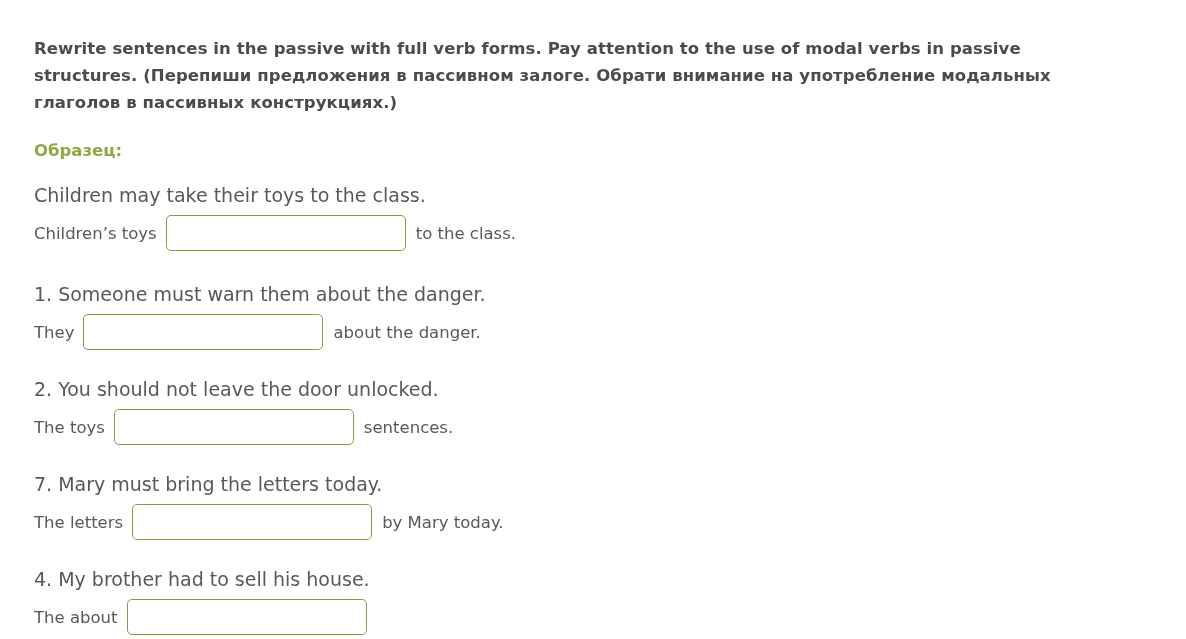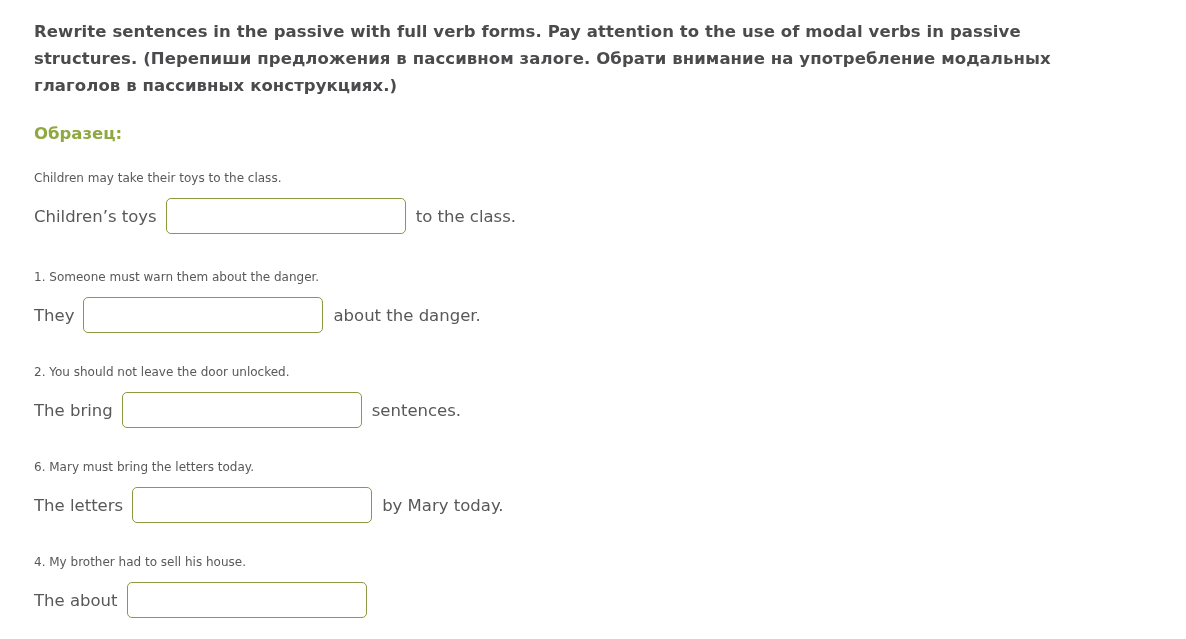--- a/index.html
+++ b/index.html
@@ -9,21 +9,21 @@
     background: #ffffff;
   }
   body {
     width: 1186px;
     height: 639px;
     overflow: hidden;
     font-family: "DejaVu Sans", "Liberation Sans", sans-serif;
     -webkit-font-smoothing: antialiased;
   }
   .page {
-    padding: 18px 34px 0 34px;
+    padding: 35px 34px 0 34px;
     box-sizing: border-box;
     width: 1186px;
   }
   .task-heading {
     font-size: 16.5px;
     font-weight: bold;
     color: #4b4b4d;
     line-height: 27px;
     letter-spacing: 0.005em;
     max-width: 1085px;
@@ -36,21 +36,21 @@
     line-height: 26px;
     margin: 0 0 18px 0;
   }
   .block {
     margin-bottom: 26px;
   }
   .block.sample-block {
     margin-bottom: 30px;
   }
   .prompt-line {
-    font-size: 12px;
+    font-size: 19px;
     font-weight: normal;
     color: #58585a;
     line-height: 27px;
     margin: 0 0 6px 0;
     white-space: nowrap;
   }
   .answer-line {
     display: flex;
     align-items: center;
     font-size: 16.5px;
@@ -101,28 +101,28 @@
     <div class="answer-line">
       <span class="seg-before">They</span>
       <input class="answer-input" type="text" value="" style="">
       <span class="seg-after">about the danger.</span>
     </div>
   </div>
 
   <div class="block">
     <p class="prompt-line">2. You should not leave the door unlocked.</p>
     <div class="answer-line">
-      <span class="seg-before">The bring</span>
+      <span class="seg-before">The toys</span>
       <input class="answer-input" type="text" value="" style="">
       <span class="seg-after">sentences.</span>
     </div>
   </div>
 
   <div class="block">
-    <p class="prompt-line">6. Mary must bring the letters today.</p>
+    <p class="prompt-line">7. Mary must bring the letters today.</p>
     <div class="answer-line">
       <span class="seg-before">The letters</span>
       <input class="answer-input" type="text" value="" style="">
       <span class="seg-after">by Mary today.</span>
     </div>
   </div>
 
   <div class="block">
     <p class="prompt-line">4. My brother had to sell his house.</p>
     <div class="answer-line">

